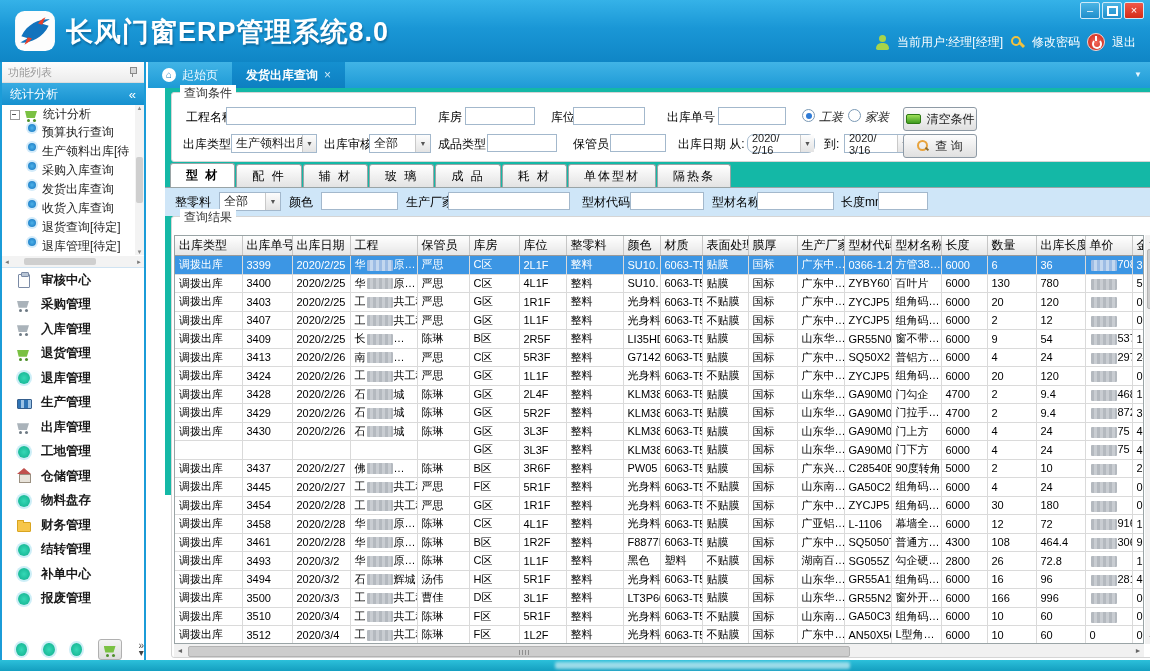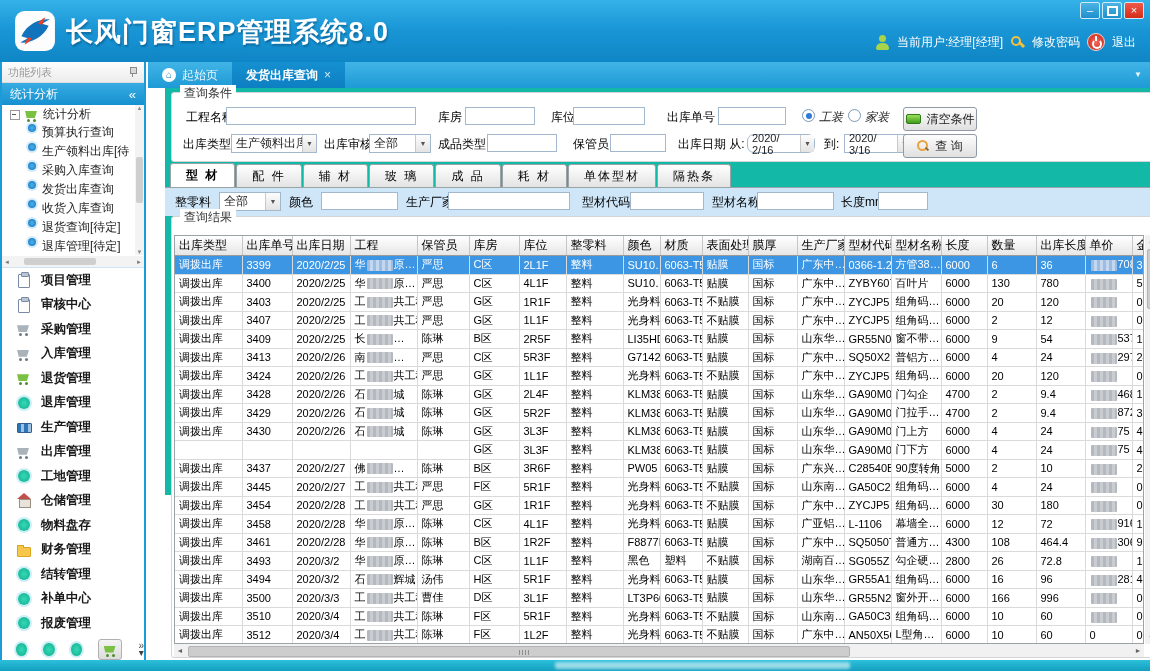--- a/index.html
+++ b/index.html
@@ -229,24 +229,20 @@
     </div>
     <div class="tree-hscroll">
       <span class="arr">◄</span>
       <span class="hthumb"></span>
       <span class="arr" style="margin-left:auto;">►</span>
     </div>
   </div>
   <div id="menu-list">
       <div class="menu-item">
         <span class="mi clipboard"></span>
-        <span>项目管理</span>
-      </div>
-      <div class="menu-item">
-        <span class="mi clipboard"></span>
         <span>审核中心</span>
       </div>
       <div class="menu-item">
         <span class="mi cart"></span>
         <span>采购管理</span>
       </div>
       <div class="menu-item">
         <span class="mi cart"></span>
         <span>入库管理</span>
       </div>

